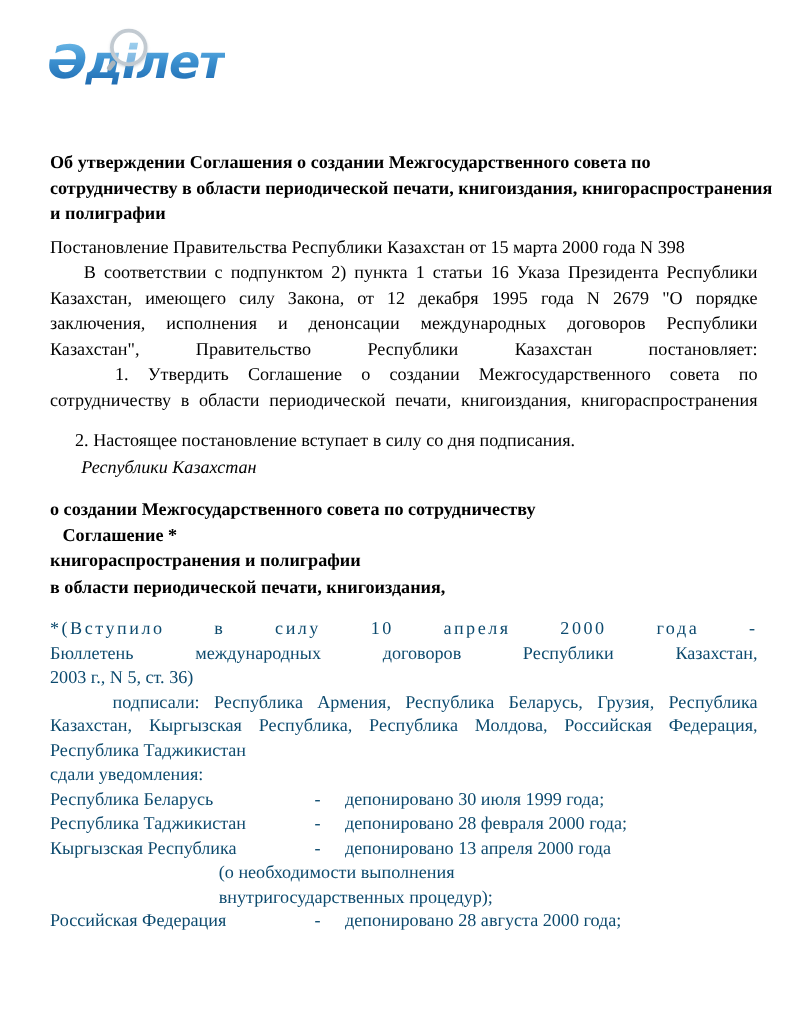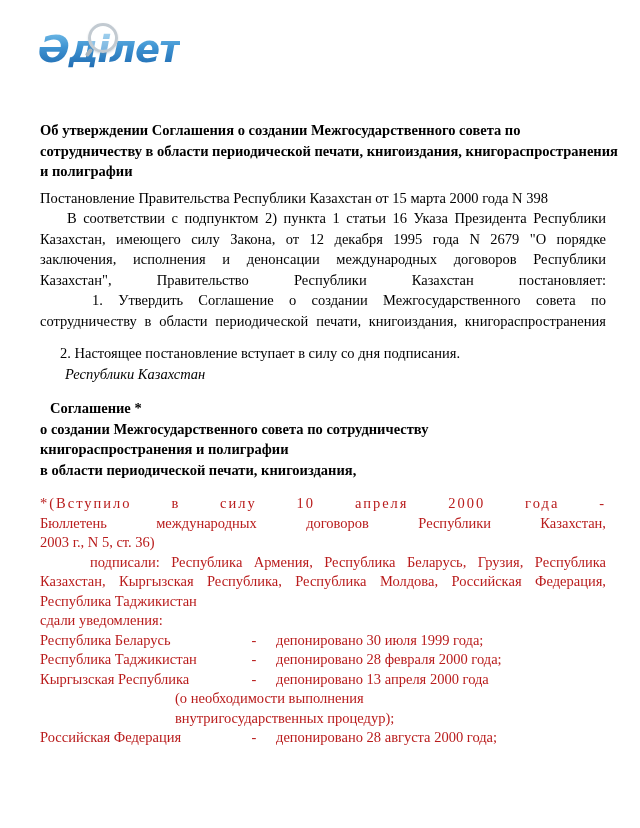--- a/index.html
+++ b/index.html
@@ -81,21 +81,21 @@
   .clause2 { margin-top: 12px; }
 
   .signer-title {
     text-align: right;
     padding-right: 46px;
     letter-spacing: 0.40em;
   }
 
   .agreement-block { margin-top: 14px; }
 
-  .red-block { margin-top: 14px; color: #b91c1c; }
+  .red-block { margin-top: 14px; color: #0c4a6e; }
   .red-block .line { line-height: 19.5px; }
   .lsp2 { letter-spacing: 2px; }
 
   .dep-country { display: inline-block; min-width: 192px; }
   .dep-dash   { display: inline-block; width: 44px; text-align: center; }
 </style>
 </head>
 <body>
 
 <div class="logo">
@@ -124,22 +124,22 @@
   <div>
     <div class="line stretch ind52">1. Утвердить Соглашение о создании Межгосударственного совета по</div>
     <div class="line stretch">сотрудничеству в области периодической печати, книгоиздания, книгораспространения</div>
   </div>
 
   <div class="line clause2 ind20">2. Настоящее постановление вступает в силу со дня подписания.</div>
 
   <div class="line italic ind25">Республики Казахстан</div>
 
   <div class="agreement-block">
+    <div class="line bold">о создании Межгосударственного совета по сотрудничеству</div>
     <div class="line bold ind10">Соглашение *</div>
-    <div class="line bold">о создании Межгосударственного совета по сотрудничеству</div>
     <div class="line bold">книгораспространения и полиграфии</div>
     <div class="line bold">в области периодической печати, книгоиздания,</div>
   </div>
 
   <div class="red-block">
     <div class="line stretch lsp2">*(Вступило в силу 10 апреля 2000 года -</div>
     <div class="line stretch">Бюллетень международных договоров Республики Казахстан,</div>
     <div class="line">2003 г., N 5, ст. 36)</div>
 
     <div class="line stretch ind50">подписали: Республика Армения, Республика Беларусь, Грузия, Республика</div>

